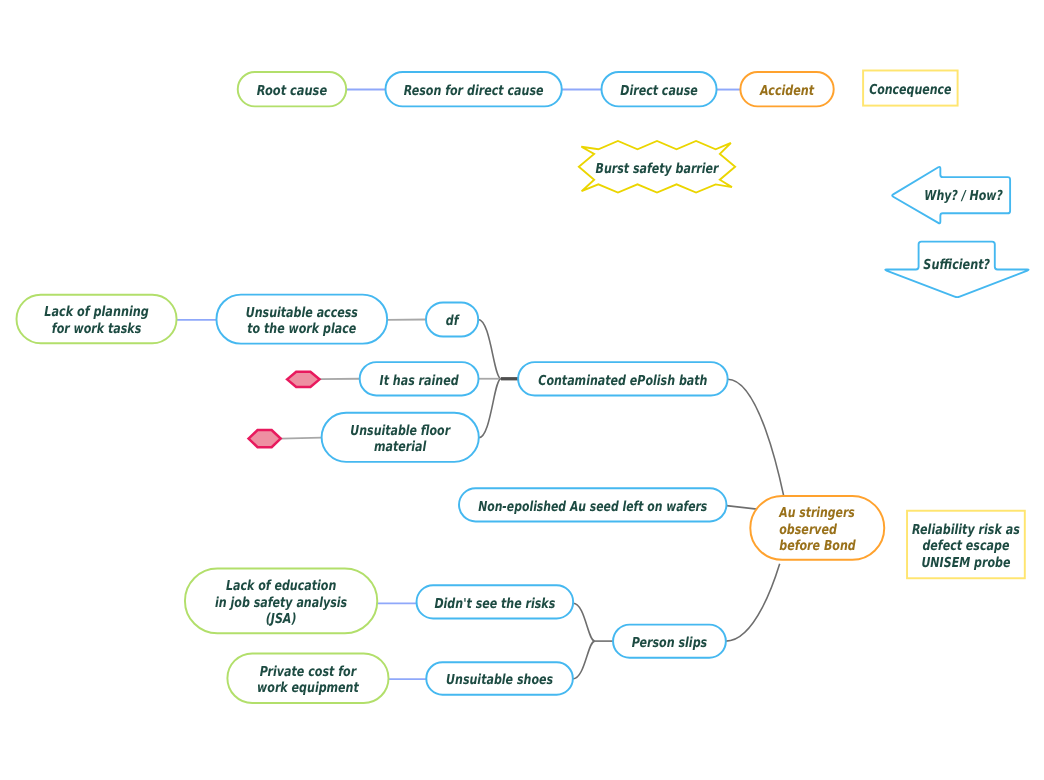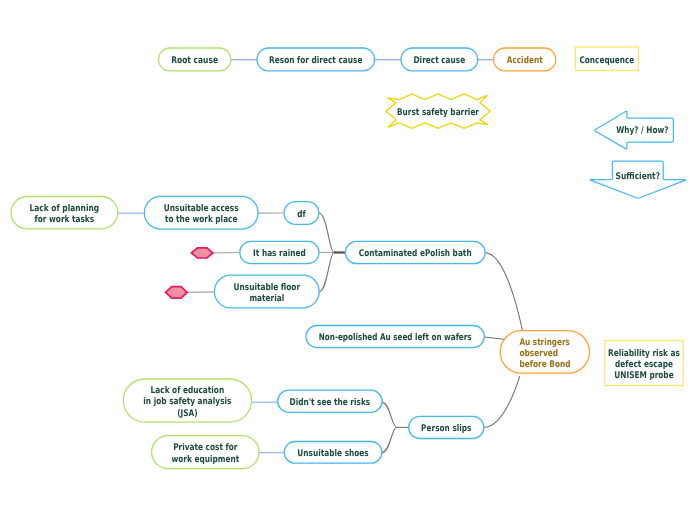--- a/index.html
+++ b/index.html
@@ -1,20 +1,20 @@
 <!DOCTYPE html>
 <html><head>
 <meta charset="utf-8">
 <title>Cause Map</title>
 <style>
   html,body{margin:0;padding:0;background:#ffffff;}
   body{width:696px;height:520px;overflow:hidden;
        font-family:"DejaVu Sans",sans-serif;-webkit-font-smoothing:antialiased;text-rendering:geometricPrecision;}
   #canvas{position:relative;width:696px;height:520px;}
-  #diagwrap{position:absolute;left:0;top:0;width:696px;height:520px;transform:translateZ(0);}
+  #diagwrap{position:absolute;left:0;top:0;width:696px;height:520px;transform:translateZ(0);font-style:italic;}
   #diagram{position:absolute;left:0;top:0;display:block;}
 </style>
 </head>
 <body>
 
 <div id="canvas">
   <div id="diagwrap">
   <svg id="diagram" width="696" height="520" viewBox="0 0 696 520" xmlns="http://www.w3.org/2000/svg">
         <g>
           <line x1="230.8" y1="59.7" x2="257" y2="59.7" stroke="#8fa8fa" stroke-width="1.3"></line>

